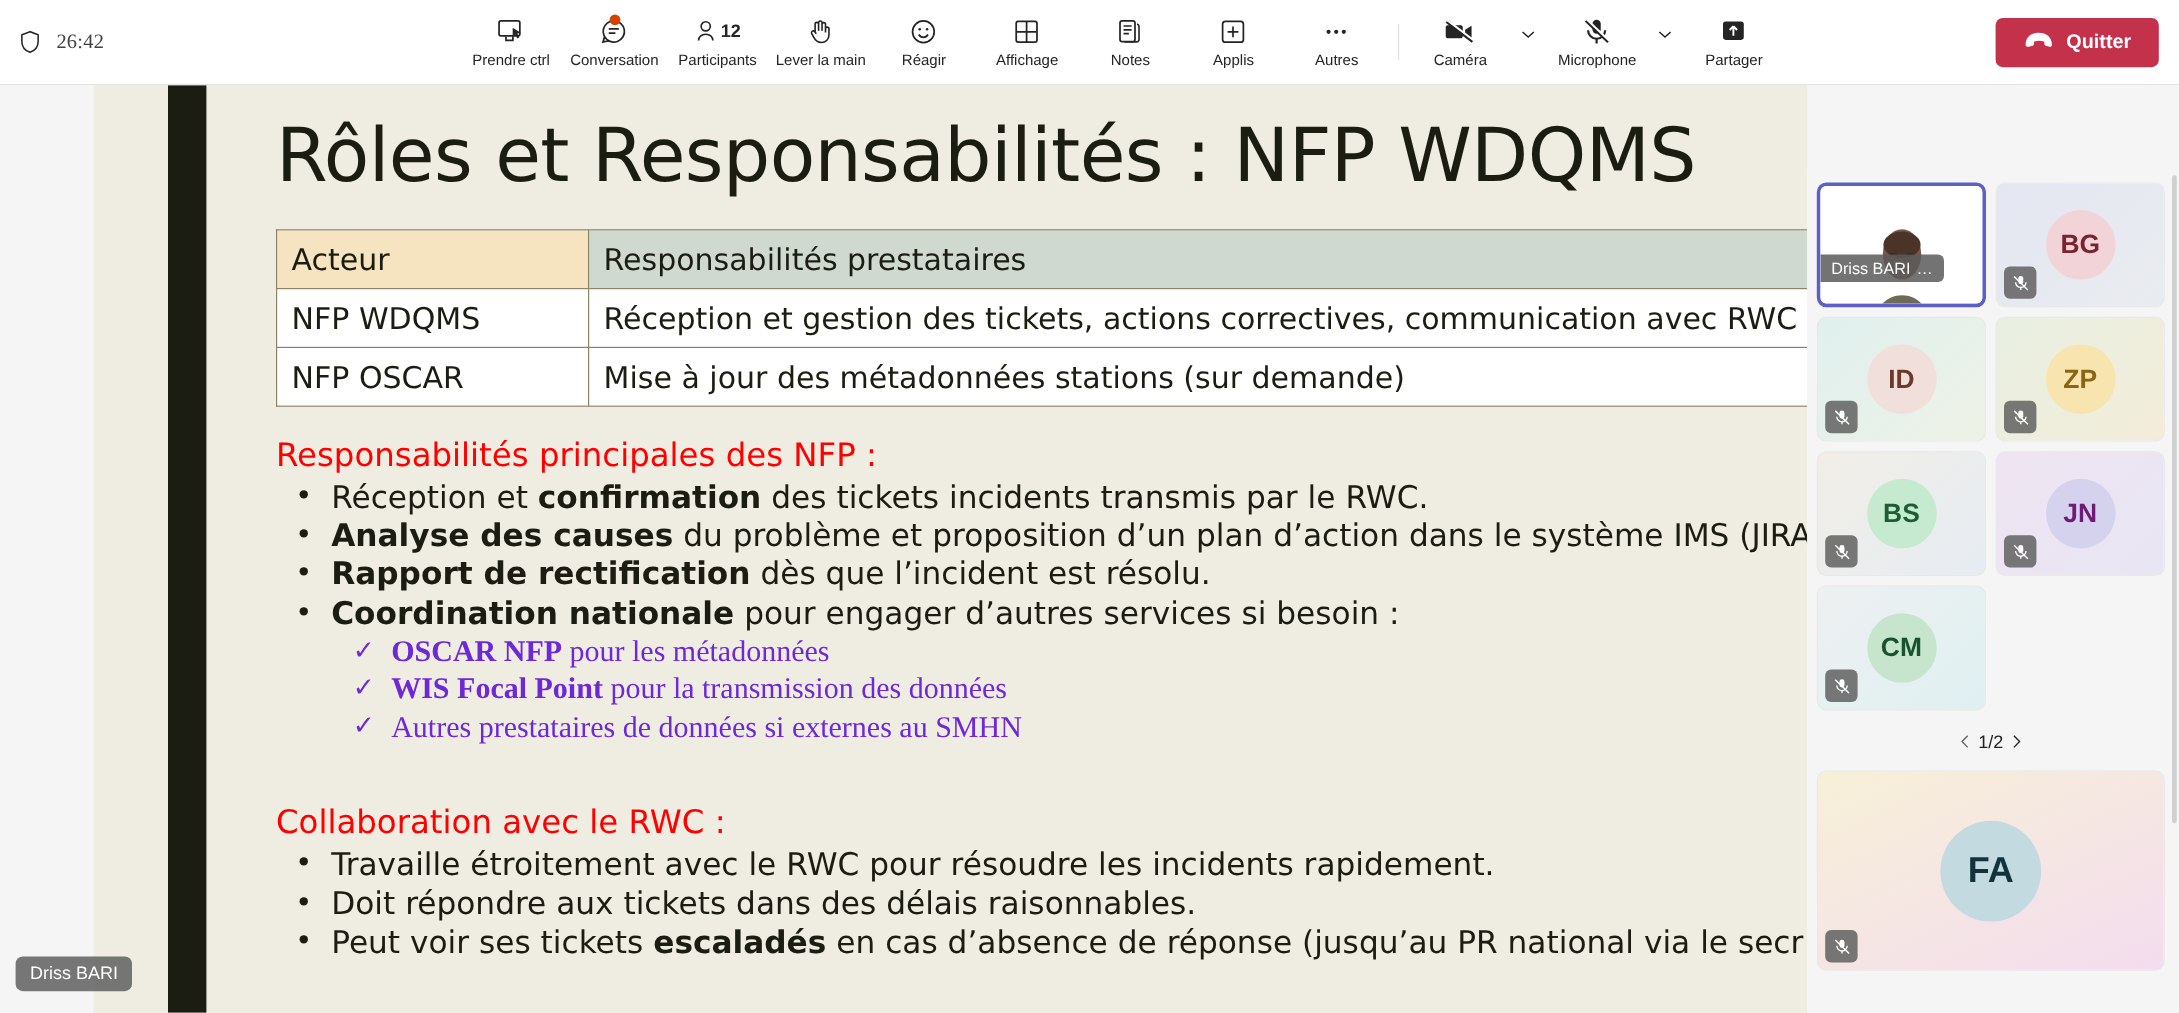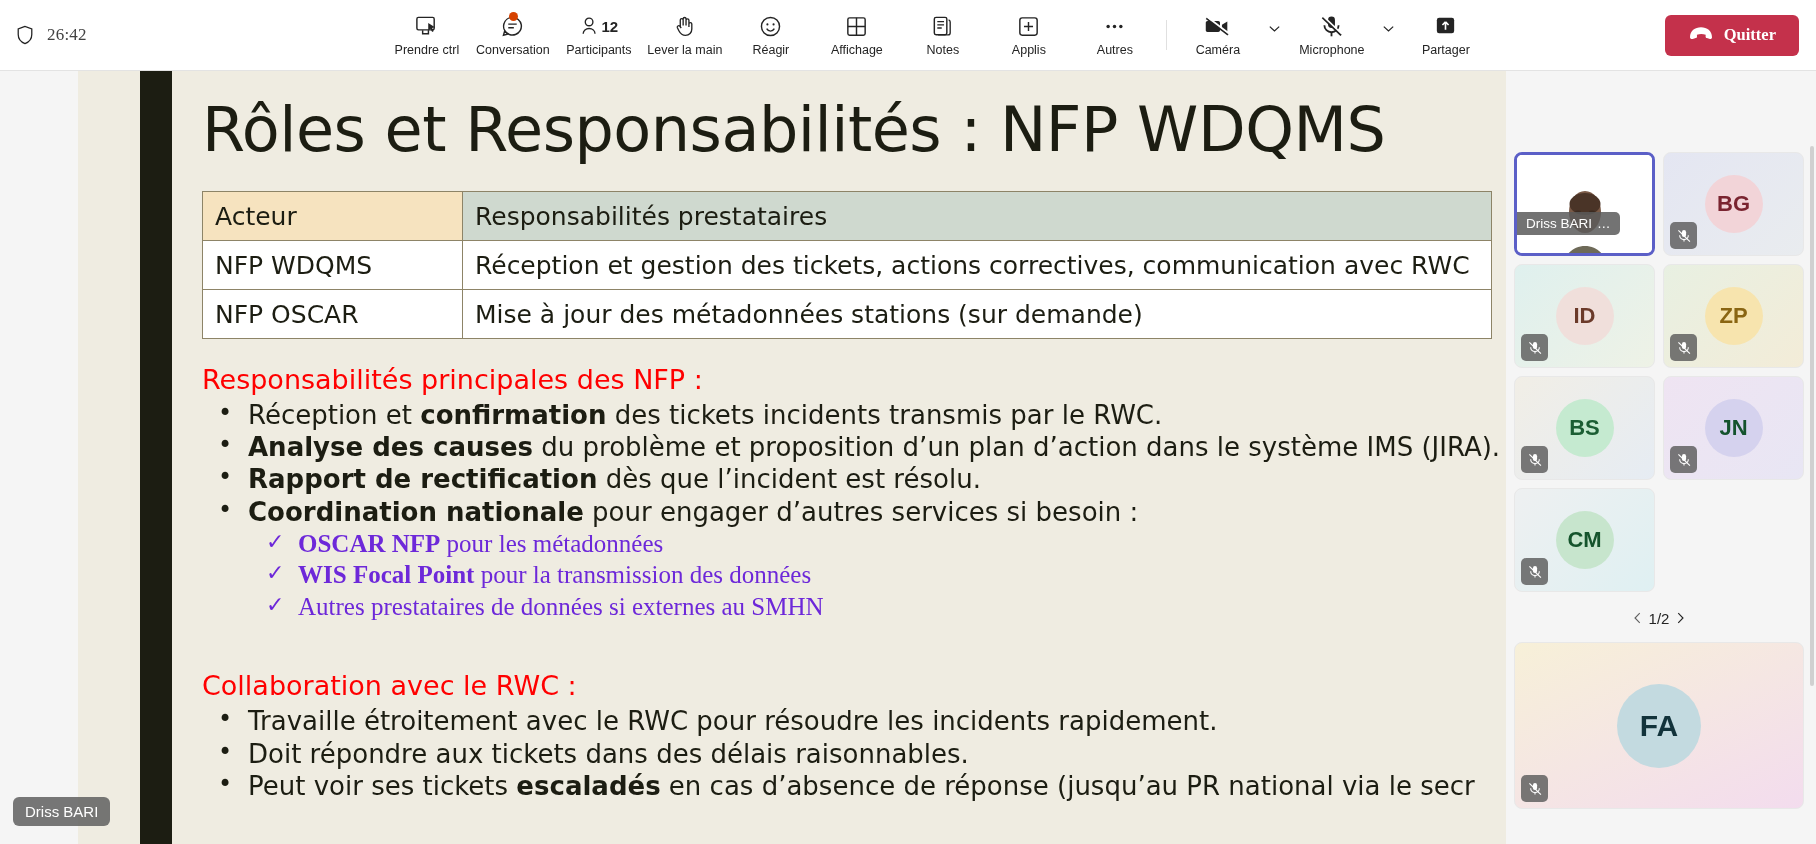--- a/index.html
+++ b/index.html
@@ -54,21 +54,20 @@
     justify-content: center; cursor: pointer; border-radius: 5px;
     margin-bottom: 14px;
   }
   .quit-btn {
     background: #c4314b; color: #fff;
     height: 41px; border-radius: 6px;
     display: flex; align-items: center; gap: 10px;
     padding: 0 23px; margin-left: 16px; margin-right: 17px;
     font-size: 16.5px; font-weight: 600; cursor: pointer;
     border: none;
-    font-family: Liberation Serif, serif;
   }
 
   
   .stage {
     position: absolute; top: 71px; left: 0;
     width: 1816px; height: 773px;
     background: #f5f5f5;
   }
 
   
@@ -77,21 +76,21 @@
     width: 1428px; height: 773px;
     background: #efece1;
     overflow: hidden;
   }
   .slide-bar {
     position: absolute; top: 0; left: 62px;
     width: 32px; height: 100%;
     background: #1c1d12;
   }
   .slide-inner {
-    position: absolute; top: 0; left: 124px;
+    position: absolute; top: 0; left: 152px;
     width: 1290px; height: 100%;
   }
   .s-title {
     font-family: "DejaVu Sans", sans-serif;
     font-size: 62px; font-weight: 400;
     color: #1c1d12; line-height: 1;
     margin-top: 28px; letter-spacing: -0.5px;
     white-space: nowrap;
   }
 
@@ -517,21 +516,21 @@
           <svg viewBox="0 0 20 20" width="16" height="16">
               <rect x="7.4" y="2.6" width="5.2" height="8.6" rx="2.6" fill="#fff"></rect>
               <path d="M4.6 9c0 3 2.4 5.4 5.4 5.4S15.4 12 15.4 9" fill="none" stroke="#fff" stroke-width="1.4"></path>
               <path d="M10 14.4v2.6" stroke="#fff" stroke-width="1.4"></path>
               <path d="M3 3 17.4 17" stroke="#fff" stroke-width="1.5"></path>
             </svg>
         </div>
       </div>
 
       <div class="tile" style="background:linear-gradient(135deg,#efe4f2,#e8e6f4)">
-        <div class="av" style="background:#d5d2ee;color:#14532d">
+        <div class="av" style="background:#d5d2ee;color:#701a75">
           <span>JN</span>
         </div>
         <div class="mute">
           <svg viewBox="0 0 20 20" width="16" height="16">
               <rect x="7.4" y="2.6" width="5.2" height="8.6" rx="2.6" fill="#fff"></rect>
               <path d="M4.6 9c0 3 2.4 5.4 5.4 5.4S15.4 12 15.4 9" fill="none" stroke="#fff" stroke-width="1.4"></path>
               <path d="M10 14.4v2.6" stroke="#fff" stroke-width="1.4"></path>
               <path d="M3 3 17.4 17" stroke="#fff" stroke-width="1.5"></path>
             </svg>
         </div>

